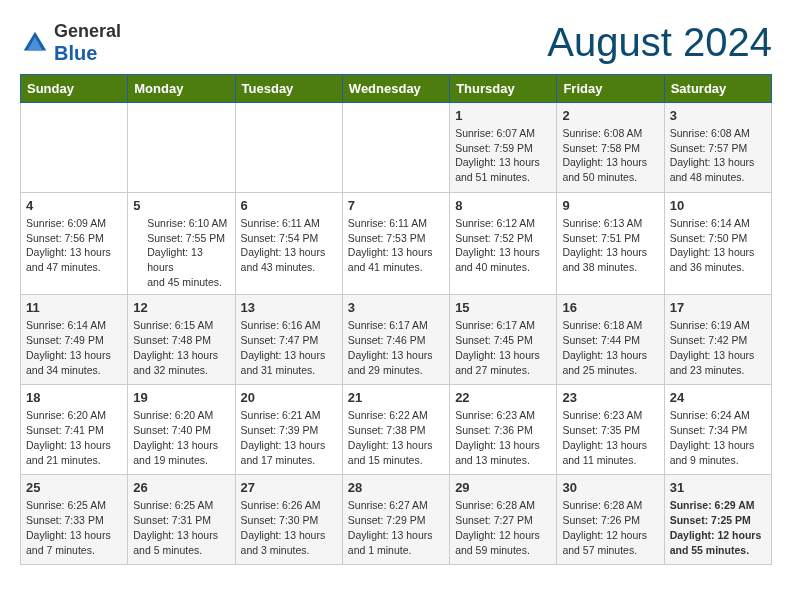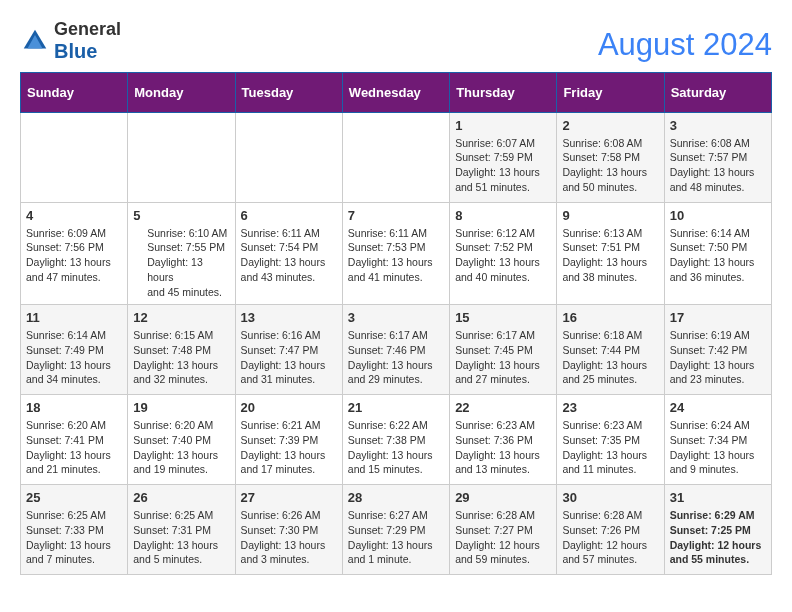--- a/index.html
+++ b/index.html
@@ -37,39 +37,39 @@
     }
     .logo-icon {
       width: 30px;
       height: 30px;
       margin-right: 4px;
     }
     .title-block {
       text-align: right;
     }
     .month-title {
-      font-size: 31px;
+      font-size: 40px;
       font-weight: normal;
-      color: #3b82f6;
+      color: #0c4a6e;
       line-height: 1.1;
     }
     .location {
       font-size: 16px;
       color: #555;
     }
     table {
       width: 100%;
       border-collapse: collapse;
       table-layout: fixed;
     }
     thead tr th {
-      background-color: #701a75;
+      background-color: #4d7c0f;
       color: #fff;
       text-align: left;
-      padding: 12px 6px;
+      padding: 6px 6px;
       font-size: 13px;
       font-weight: bold;
       border: 1px solid #1a5fa8;
     }
     tbody tr td {
       border: 1px solid #ccc;
       vertical-align: top;
       padding: 5px 5px;
       min-height: 80px;
       height: 90px;

